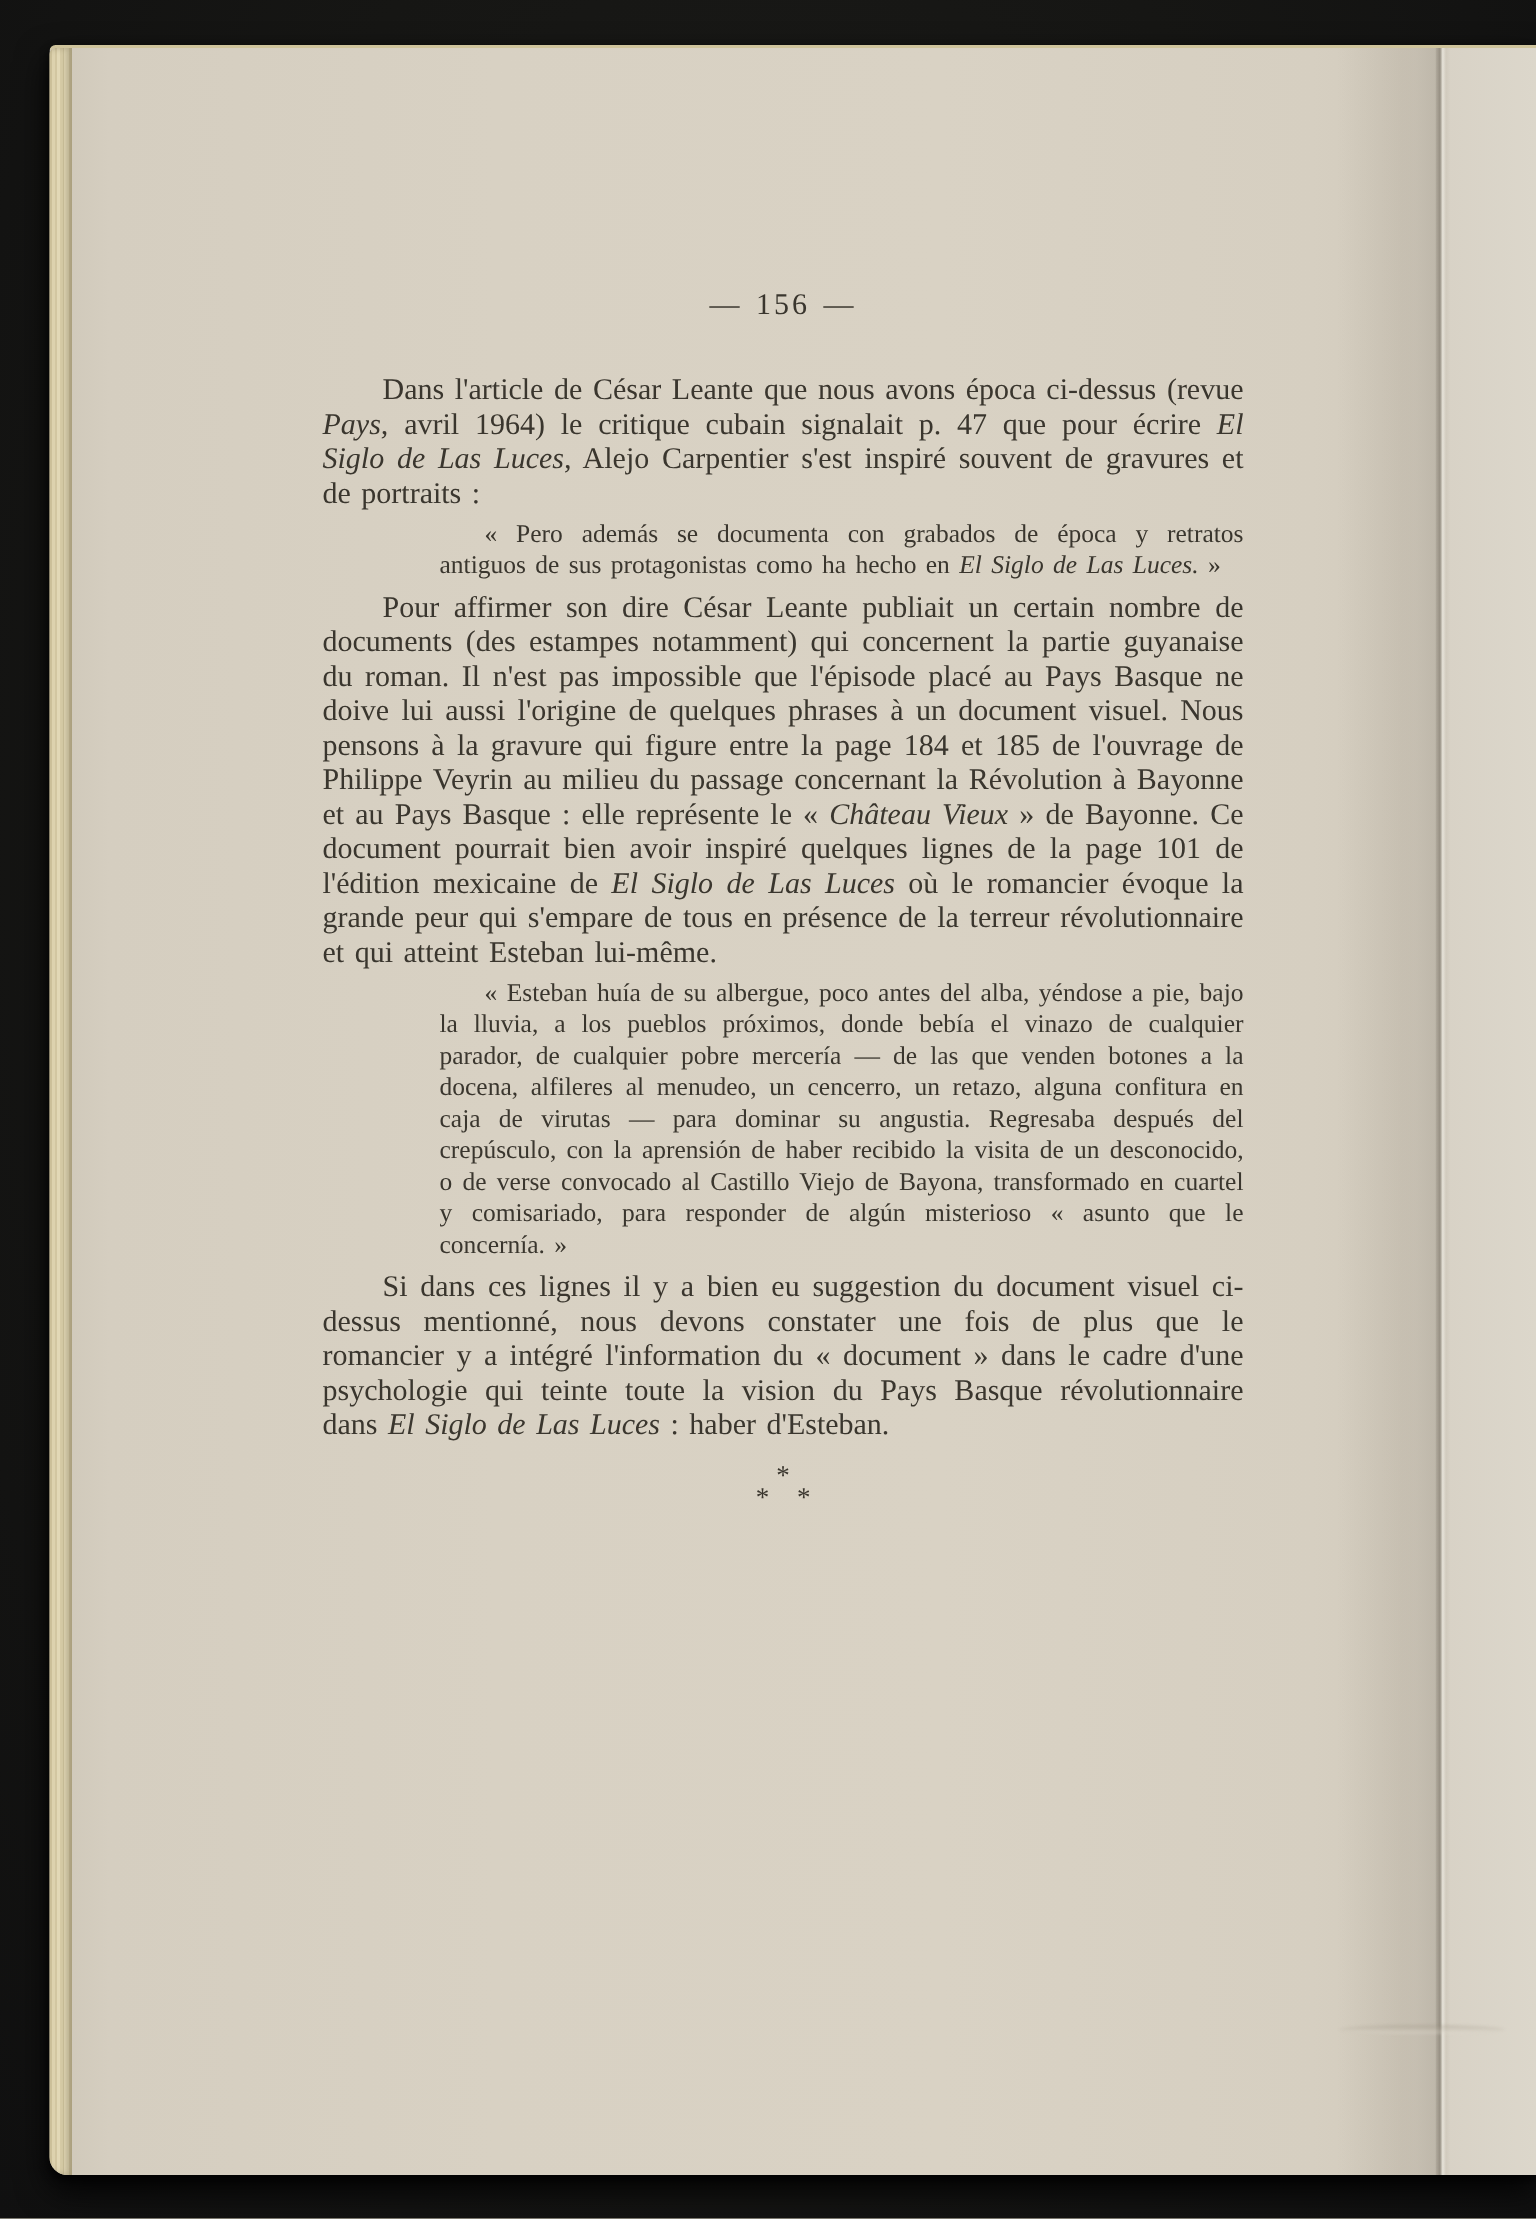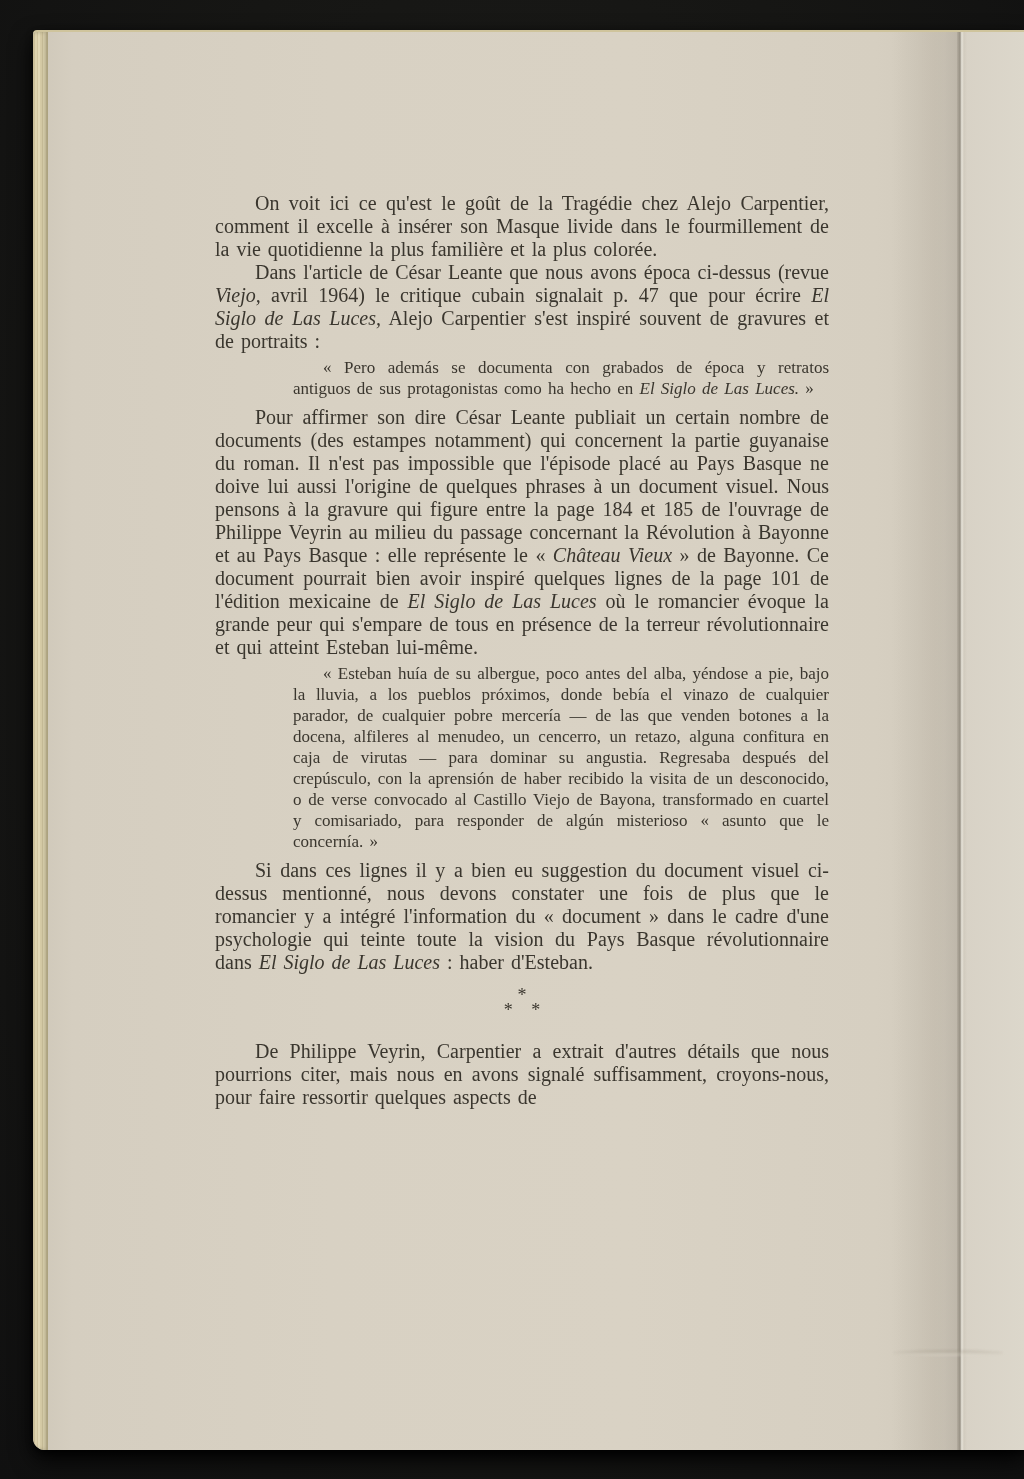--- a/index.html
+++ b/index.html
@@ -59,27 +59,26 @@
 </head>
 <body>
 
 <div class="book-page">
   <div class="edge-stack"></div>
   <div class="crease-shadow"></div>
   <div class="crease"></div>
   <div class="dimple"></div>
 
   <div class="text-area">
+    <div class="pagenum">— 156 —</div>
     <div>
-        <p class="para"><span>On voit ici ce qu'est le goût de la Tragédie chez Alejo Carpentier, comment il excelle à insérer son Masque livide dans le fourmillement de la vie quotidienne la plus familière et la plus colorée.</span></p>
-        <p class="para"><span>Dans l'article de César Leante que nous avons época ci-dessus (revue </span><em>Viejo,</em><span> avril 1964) le critique cubain signalait p. 47 que pour écrire </span><em>El Siglo de Las Luces,</em><span> Alejo Carpentier s'est inspiré souvent de gravures et de portraits :</span></p>
+        <p class="para"><span>Dans l'article de César Leante que nous avons época ci-dessus (revue </span><em>Pays,</em><span> avril 1964) le critique cubain signalait p. 47 que pour écrire </span><em>El Siglo de Las Luces,</em><span> Alejo Carpentier s'est inspiré souvent de gravures et de portraits :</span></p>
         <p class="quote"><span>« Pero además se documenta con grabados de época y retratos antiguos de sus protagonistas como ha hecho en </span><em>El Siglo de Las Luces.</em><span> »</span></p>
         <p class="para"><span>Pour affirmer son dire César Leante publiait un certain nombre de documents (des estampes notamment) qui concernent la partie guyanaise du roman. Il n'est pas impossible que l'épisode placé au Pays Basque ne doive lui aussi l'origine de quelques phrases à un document visuel. Nous pensons à la gravure qui figure entre la page 184 et 185 de l'ouvrage de Philippe Veyrin au milieu du passage concernant la Révolution à Bayonne et au Pays Basque : elle représente le « </span><em>Château Vieux</em><span> » de Bayonne. Ce document pourrait bien avoir inspiré quelques lignes de la page 101 de l'édition mexicaine de </span><em>El Siglo de Las Luces</em><span> où le romancier évoque la grande peur qui s'empare de tous en présence de la terreur révolutionnaire et qui atteint Esteban lui-même.</span></p>
         <p class="quote"><span>« Esteban huía de su albergue, poco antes del alba, yéndose a pie, bajo la lluvia, a los pueblos próximos, donde bebía el vinazo de cualquier parador, de cualquier pobre mercería — de las que venden botones a la docena, alfileres al menudeo, un cencerro, un retazo, alguna confitura en caja de virutas — para dominar su angustia. Regresaba después del crepúsculo, con la aprensión de haber recibido la visita de un desconocido, o de verse convocado al Castillo Viejo de Bayona, transformado en cuartel y comisariado, para responder de algún misterioso « asunto que le concernía. »</span></p>
         <p class="para"><span>Si dans ces lignes il y a bien eu suggestion du document visuel ci-dessus mentionné, nous devons constater une fois de plus que le romancier y a intégré l'information du « document » dans le cadre d'une psychologie qui teinte toute la vision du Pays Basque révolutionnaire dans </span><em>El Siglo de Las Luces</em><span> : haber d'Esteban.</span></p>
         <div class="stars">
           <div>*</div>
           <div class="r2">* *</div>
         </div>
-        <p class="para"><span>De Philippe Veyrin, Carpentier a extrait d'autres détails que nous pourrions citer, mais nous en avons signalé suffisamment, croyons-nous, pour faire ressortir quelques aspects de</span></p>
       </div>
   </div>
 </div>
 
 </body></html>

